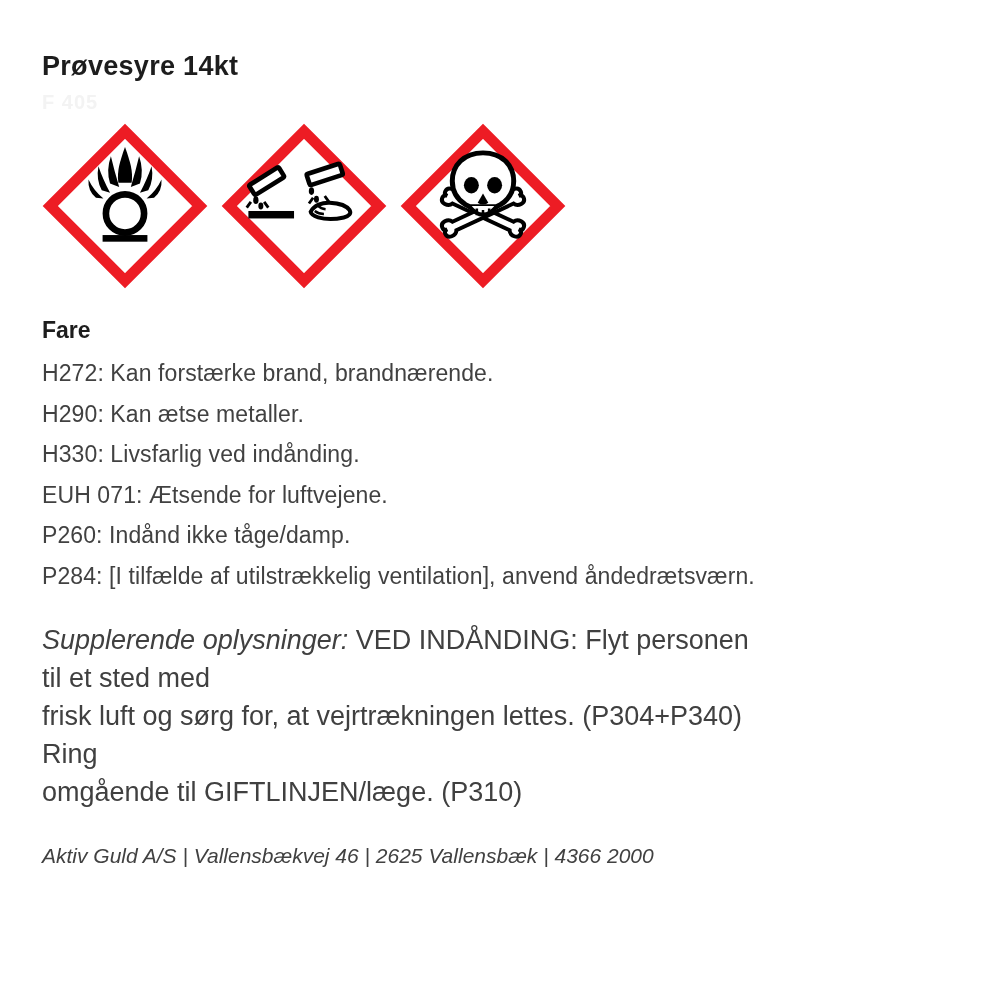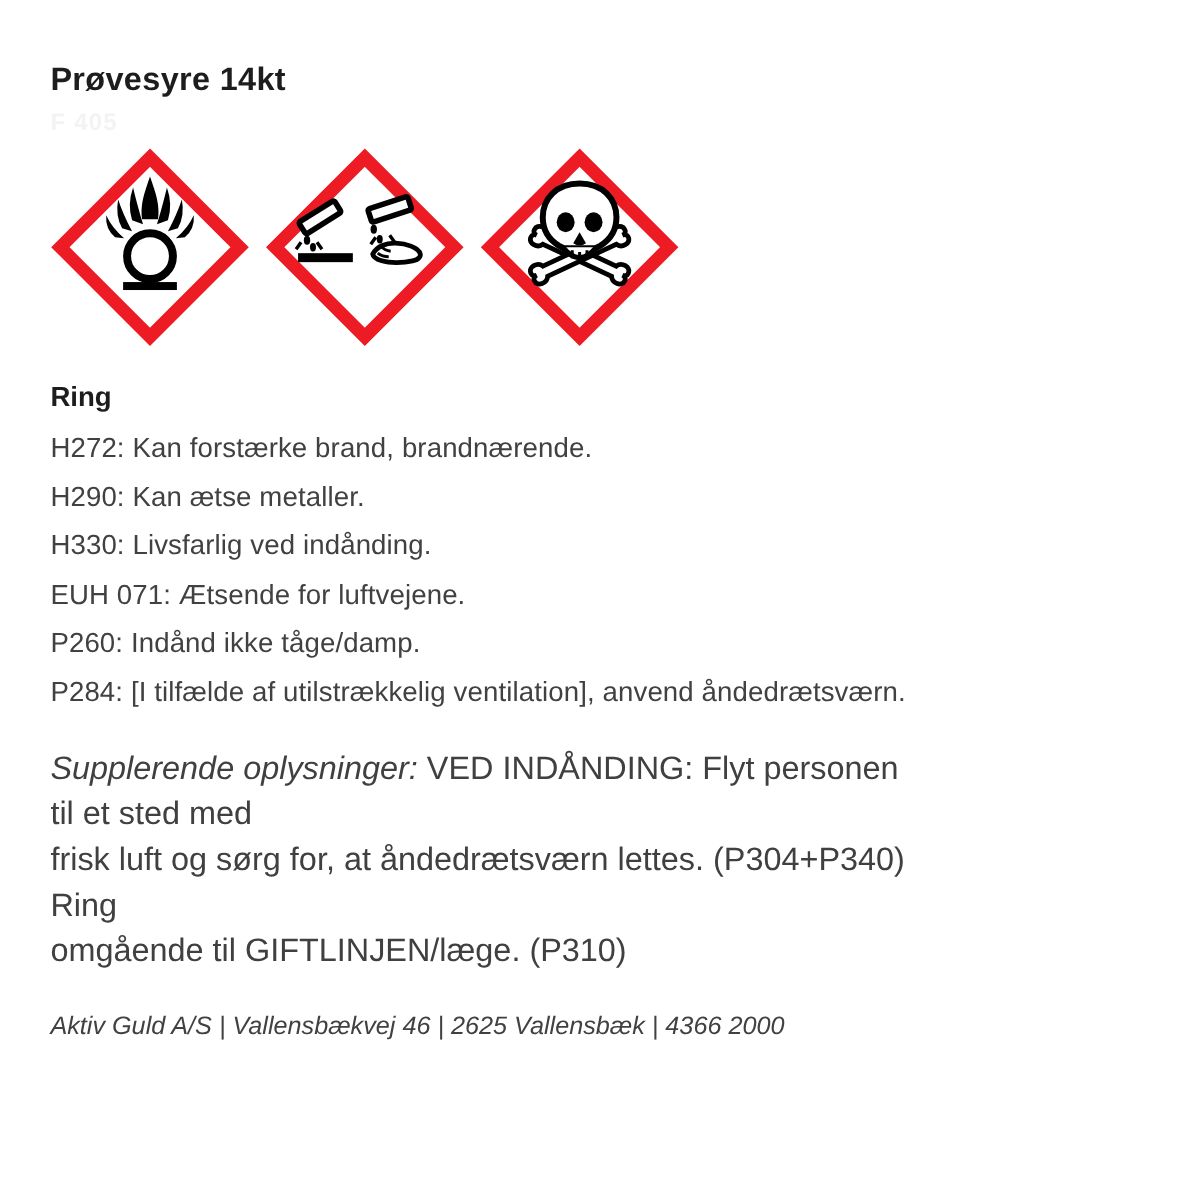--- a/index.html
+++ b/index.html
@@ -89,32 +89,32 @@
         <path d="M50 18 C38.5 18 31.5 25.5 31.5 35 C31.5 41.5 34.8 46.3 39.5 49.2 L42 50.5 L58 50.5 L60.5 49.2 C65.2 46.3 68.5 41.5 68.5 35 C68.5 25.5 61.5 18 50 18 Z" fill="#ffffff" stroke="#000000" stroke-width="3"></path>
         <path d="M41.5 50 Q50 60.5 58.5 50" fill="#ffffff" stroke="#000000" stroke-width="2.6"></path>
         <ellipse cx="43" cy="37.5" rx="4.5" ry="5" fill="#000000"></ellipse>
         <ellipse cx="57" cy="37.5" rx="4.5" ry="5" fill="#000000"></ellipse>
         <path d="M50 42.5 L46.8 48 Q50 50.3 53.2 48 Z" fill="#000000"></path>
         <path d="M46.3 51.5 L46.3 55.6 M50 52.4 L50 56.6 M53.7 51.5 L53.7 55.6" stroke="#000000" stroke-width="1.5" fill="none"></path>
       </g>
     </svg>
   </div>
 
-  <div class="signal">Ring</div>
+  <div class="signal">Fare</div>
 
   <div class="hazards">
     <div class="hazard-line">H272: Kan forstærke brand, brandnærende.</div>
     <div class="hazard-line">H290: Kan ætse metaller.</div>
     <div class="hazard-line">H330: Livsfarlig ved indånding.</div>
     <div class="hazard-line">EUH 071: Ætsende for luftvejene.</div>
     <div class="hazard-line">P260: Indånd ikke tåge/damp.</div>
     <div class="hazard-line">P284: [I tilfælde af utilstrækkelig ventilation], anvend åndedrætsværn.</div>
   </div>
 
   <div class="supp">
     <div><em>Supplerende oplysninger:</em><span> VED INDÅNDING: Flyt personen til et sted med</span></div>
-    <div>frisk luft og sørg for, at åndedrætsværn lettes. (P304+P340) Ring</div>
+    <div>frisk luft og sørg for, at vejrtrækningen lettes. (P304+P340) Ring</div>
     <div>omgående til GIFTLINJEN/læge. (P310)</div>
   </div>
 
   <div class="footer">Aktiv Guld A/S | Vallensbækvej 46 | 2625 Vallensbæk | 4366 2000</div>
 
 </div>
 
 </body></html>

